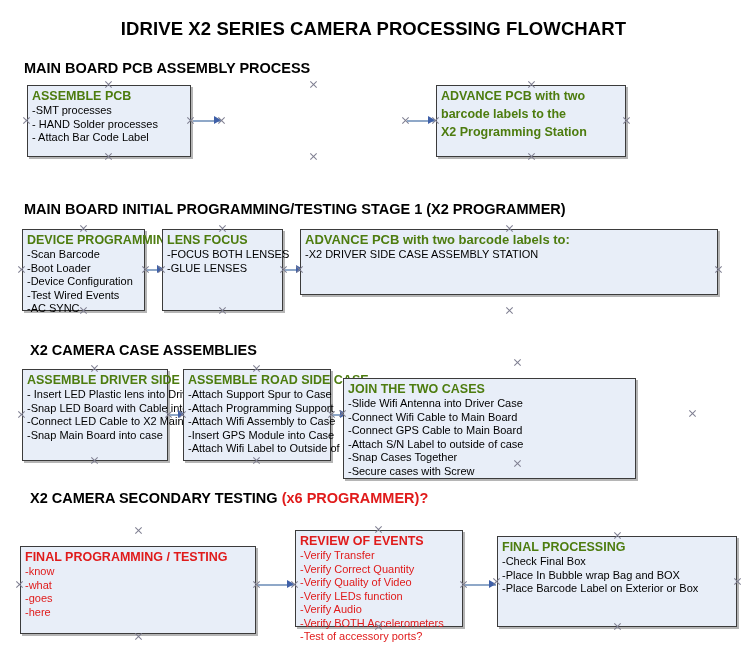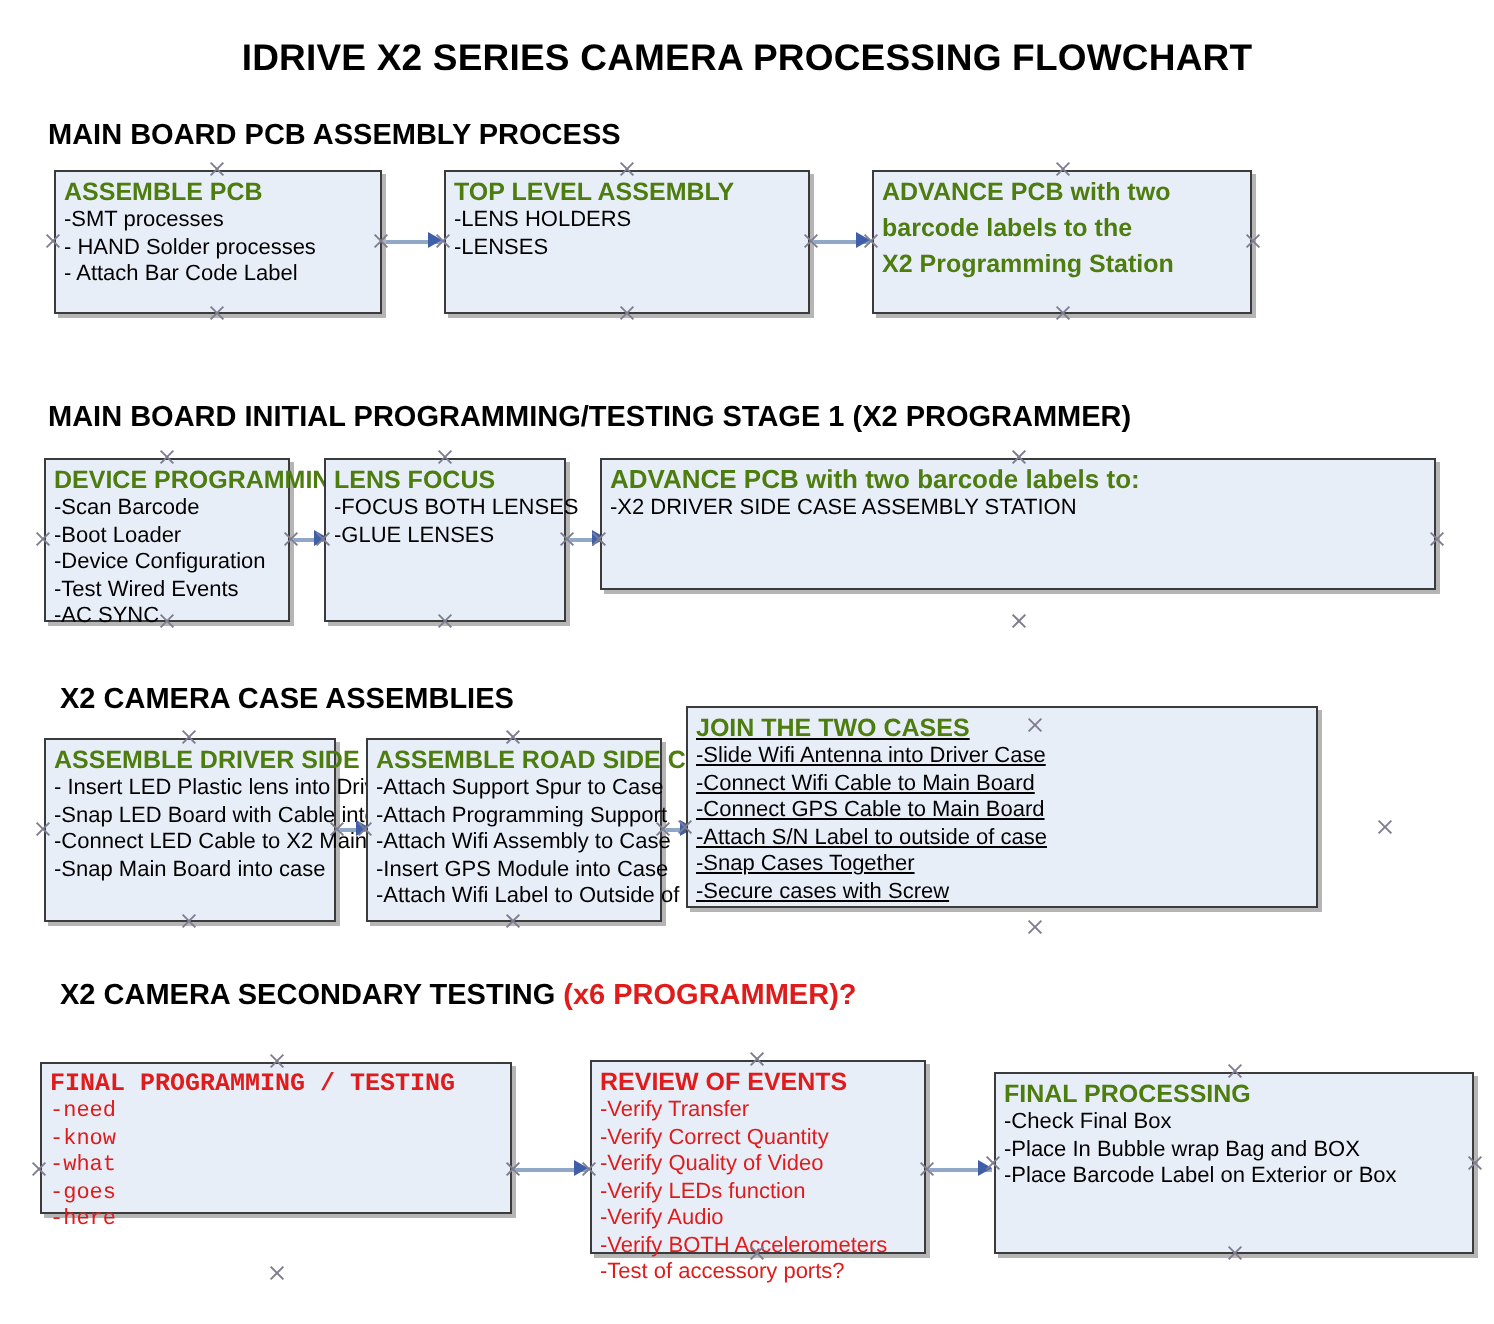--- a/index.html
+++ b/index.html
@@ -96,25 +96,20 @@
   <div class="hx" style="left:104px;top:80px;"></div>
   <div class="hx" style="left:104px;top:152px;"></div>
   <div class="hx" style="left:22px;top:116px;"></div>
   <div class="hx" style="left:186px;top:116px;"></div>
 
   <div class="arrow" style="left:193px;top:116px;width:28px;">
     <div class="shaft"></div>
     <div class="head"></div>
   </div>
 
-  <div class="node" style="left:222px;top:85px;width:183px;height:72px;">
-    <div class="ttl">TOP LEVEL ASSEMBLY</div>
-    <div class="ln">-LENS HOLDERS</div>
-    <div class="ln">-LENSES</div>
-  </div>
   <div class="hx" style="left:309px;top:80px;"></div>
   <div class="hx" style="left:309px;top:152px;"></div>
   <div class="hx" style="left:217px;top:116px;"></div>
   <div class="hx" style="left:401px;top:116px;"></div>
 
   <div class="arrow" style="left:407px;top:116px;width:28px;">
     <div class="shaft"></div>
     <div class="head"></div>
   </div>
 
@@ -206,41 +201,40 @@
   <div class="hx" style="left:252px;top:364px;"></div>
   <div class="hx" style="left:252px;top:456px;"></div>
   <div class="hx" style="left:178px;top:410px;"></div>
   <div class="hx" style="left:327px;top:410px;"></div>
 
   <div class="arrow" style="left:333px;top:410px;width:14px;">
     <div class="shaft"></div>
     <div class="head"></div>
   </div>
 
-  <div class="node" style="left:343px;top:353px;width:316px;height:101px;text-decoration:underline;">
+  <div class="node" style="left:343px;top:378px;width:293px;height:101px;">
     <div class="ttl">JOIN THE TWO CASES</div>
     <div class="ln">-Slide Wifi Antenna into Driver Case</div>
     <div class="ln">-Connect Wifi Cable to Main Board</div>
     <div class="ln">-Connect GPS Cable to Main Board</div>
     <div class="ln">-Attach S/N Label to outside of case</div>
     <div class="ln">-Snap Cases Together</div>
     <div class="ln">-Secure cases with Screw</div>
   </div>
   <div class="hx" style="left:513px;top:358px;"></div>
   <div class="hx" style="left:513px;top:459px;"></div>
   <div class="hx" style="left:338px;top:409px;"></div>
   <div class="hx" style="left:688px;top:409px;"></div>
 
   <div class="section-head" style="left:30px;top:490px;">
     <span>X2 CAMERA SECONDARY TESTING </span><span class="accent">(x6 PROGRAMMER)?</span>
   </div>
 
-  <div class="node red" style="left:20px;top:531px;width:236px;height:76px;font-family:Liberation Mono, monospace;">
+  <div class="node red" style="left:20px;top:546px;width:236px;height:88px;">
     <div class="ttl">FINAL PROGRAMMING / TESTING</div>
-    <div class="ln">-need</div>
     <div class="ln">-know</div>
     <div class="ln">-what</div>
     <div class="ln">-goes</div>
     <div class="ln">-here</div>
   </div>
   <div class="hx" style="left:134px;top:526px;"></div>
   <div class="hx" style="left:134px;top:632px;"></div>
   <div class="hx" style="left:15px;top:580px;"></div>
   <div class="hx" style="left:252px;top:580px;"></div>
 

